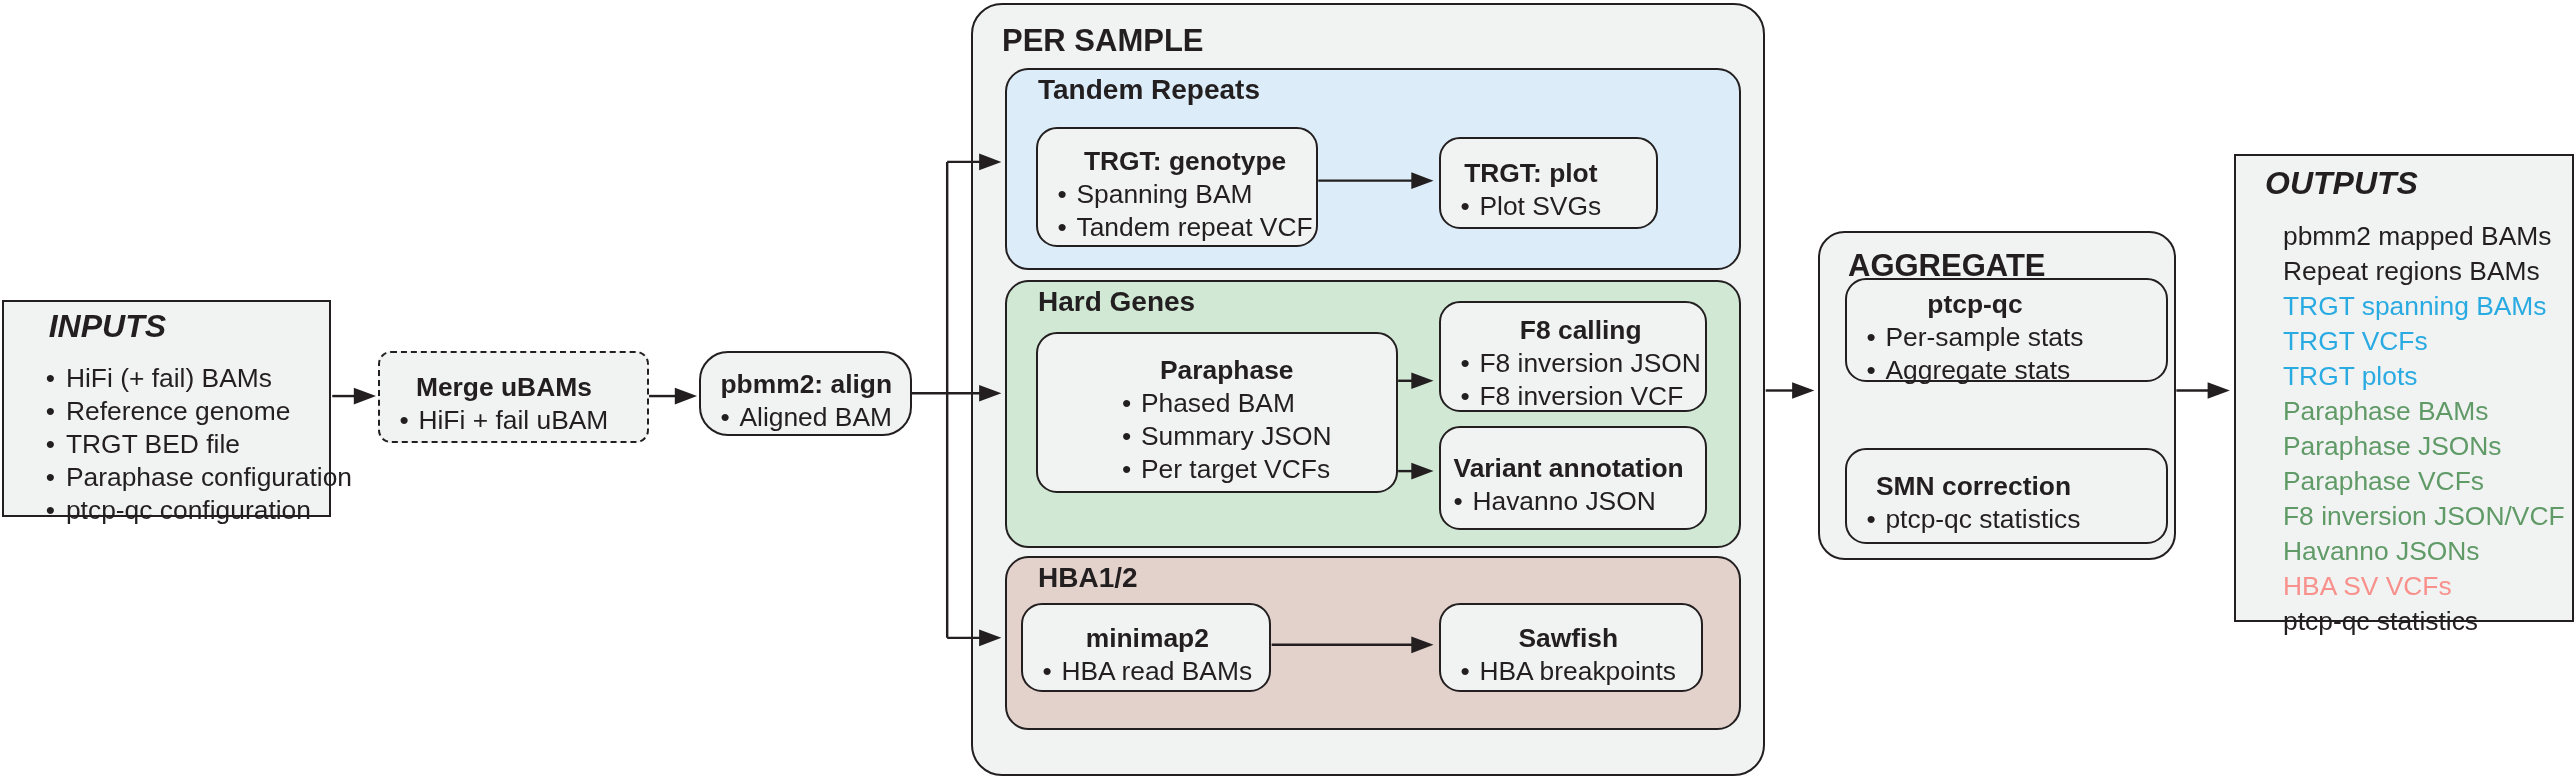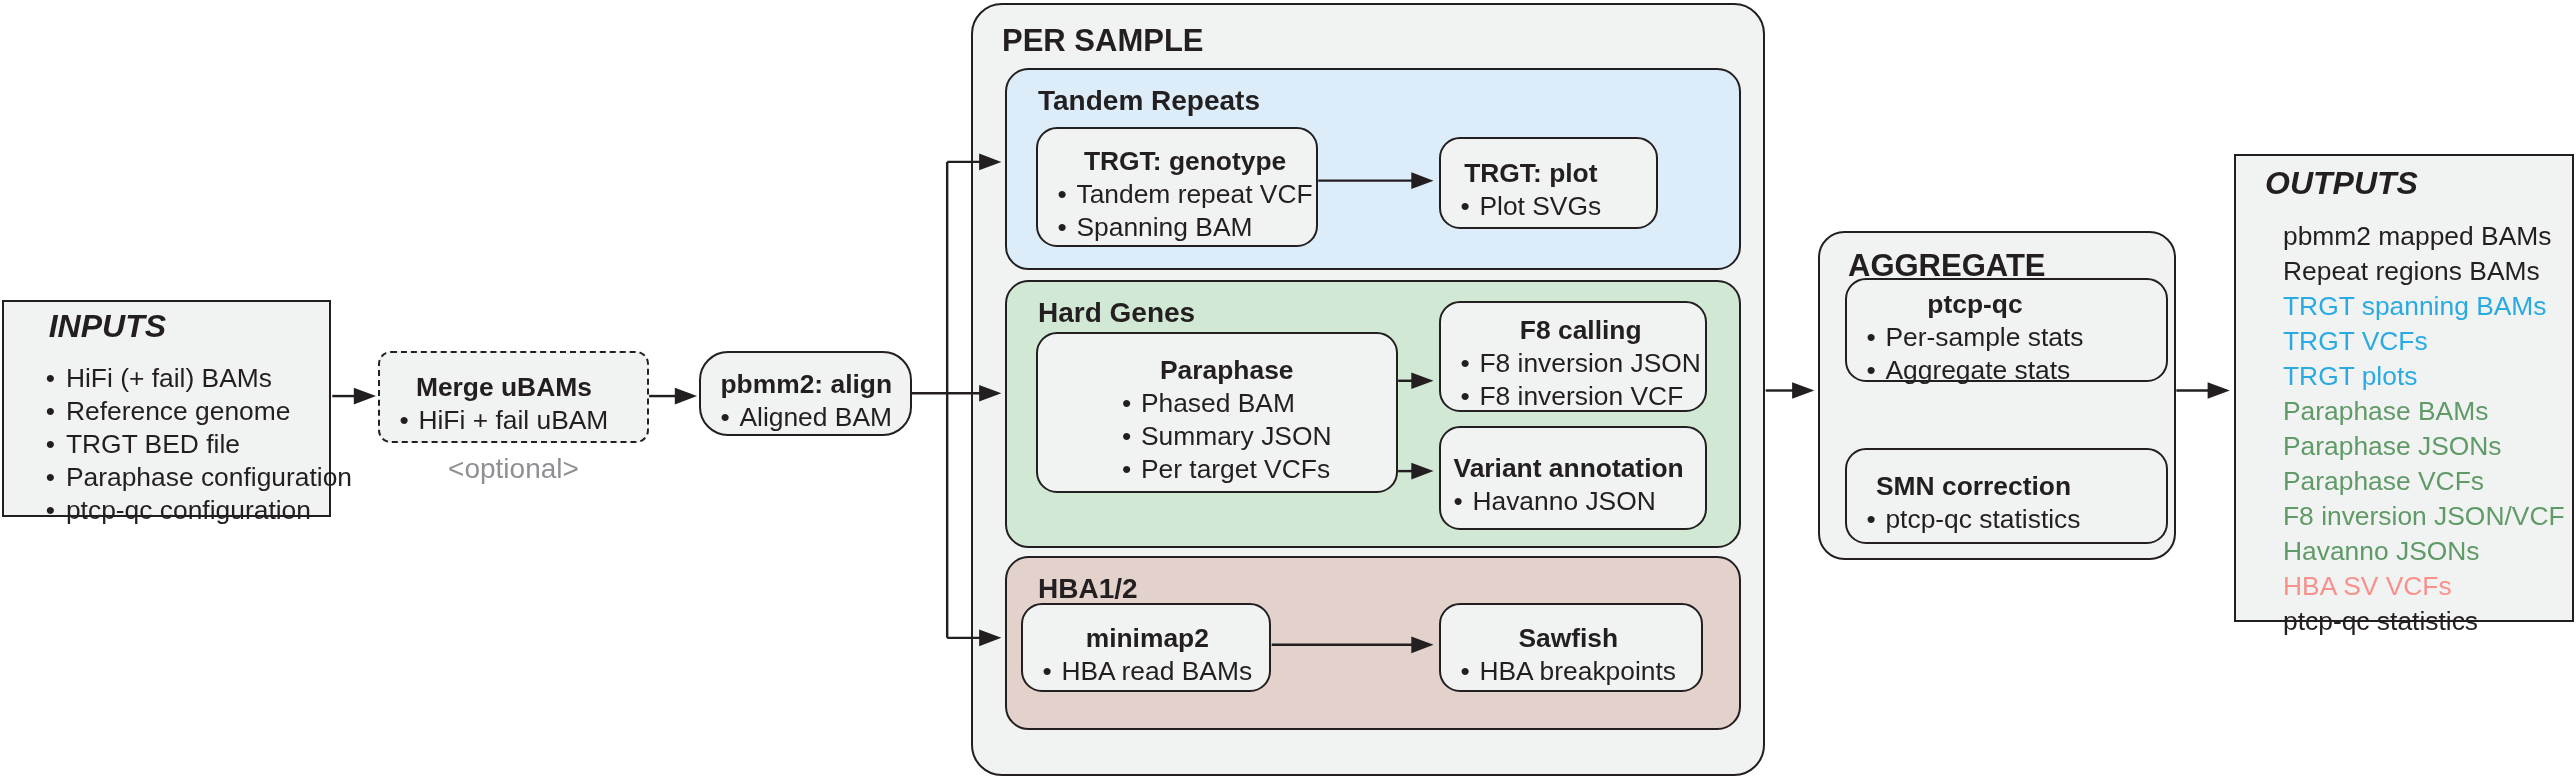--- a/index.html
+++ b/index.html
@@ -13,21 +13,21 @@
   .section{border:2.4px solid #231f20;border-radius:23.6px;}
   .node{background:#f1f2f2;border:2.4px solid #231f20;border-radius:21px;
         display:flex;flex-direction:column;justify-content:center;padding-left:19.5px;}
   .node.dashed{border-style:dashed;border-radius:13px;}
   .tb{width:max-content;max-width:100%;}
   .node-title{font-weight:bold;font-size:26.4px;line-height:33px;text-align:center;white-space:nowrap;margin-top:14px;}
   .bullets{list-style:none;margin:0;padding:0;font-size:26.4px;line-height:33px;}
   .bullets li{white-space:nowrap;}
   .bullets li::before{content:"•";margin-right:9.7px;}
   .big-label{font-weight:bold;font-size:29px;white-space:nowrap;}
-  .section-label{font-weight:bold;font-size:28px;padding:15px 0 0 31px;white-space:nowrap;}
+  .section-label{font-weight:bold;font-size:28px;padding:4px 0 0 31px;white-space:nowrap;}
   .io-title{font-weight:bold;font-size:32px;line-height:35px;white-space:nowrap;font-style:italic;}
   .io-list{list-style:none;margin:18px;padding:0;font-size:26.4px;}
   .inputs-list li{line-height:33px;white-space:nowrap;}
   .inputs-list li::before{content:"•";margin-right:11px;}
   .outputs-list li{line-height:35px;white-space:nowrap;}
   .note{font-size:28px;text-align:center;white-space:nowrap;}
   svg.overlay{position:absolute;left:0;top:0;pointer-events:none;z-index:6;}
   .arrow-line{stroke:#231f20;stroke-width:3.5;fill:none;}
   .arrow-head{fill:#231f20;stroke:none;}
 </style>
@@ -48,21 +48,20 @@
   </div>
 
   <div class="abs node dashed" style="left:378px;top:351px;width:271px;height:92px;">
     <div class="tb">
       <div class="node-title">Merge uBAMs</div>
       <ul class="bullets">
         <li>HiFi + fail uBAM</li>
       </ul>
     </div>
   </div>
-  <div class="abs note" style="left: 378px; top: 453px; width: 271px; color: rgb(142, 144, 147);">&lt;optional&gt;</div>
 
   <div class="abs node" style="left:699px;top:351px;width:213px;height:85px;border-radius:29px;">
     <div class="tb">
       <div class="node-title">pbmm2: align</div>
       <ul class="bullets">
         <li>Aligned BAM</li>
       </ul>
     </div>
   </div>
 
@@ -70,22 +69,22 @@
     <div class="big-label" style="position:absolute;left:29px;top:18px;font-size:31px;">PER SAMPLE</div>
   </div>
 
   <div class="abs section" style="left: 1005px; top: 68px; width: 736px; height: 202px; background: rgb(220, 237, 249);">
     <div class="section-label">Tandem Repeats</div>
   </div>
   <div class="abs node" style="left:1036px;top:127px;width:282px;height:120px;">
     <div class="tb">
       <div class="node-title">TRGT: genotype</div>
       <ul class="bullets">
+        <li>Spanning BAM</li>
         <li>Tandem repeat VCF</li>
-        <li>Spanning BAM</li>
       </ul>
     </div>
   </div>
   <div class="abs node" style="left:1439px;top:137px;width:219px;height:92px;">
     <div class="tb">
       <div class="node-title">TRGT: plot</div>
       <ul class="bullets">
         <li>Plot SVGs</li>
       </ul>
     </div>

